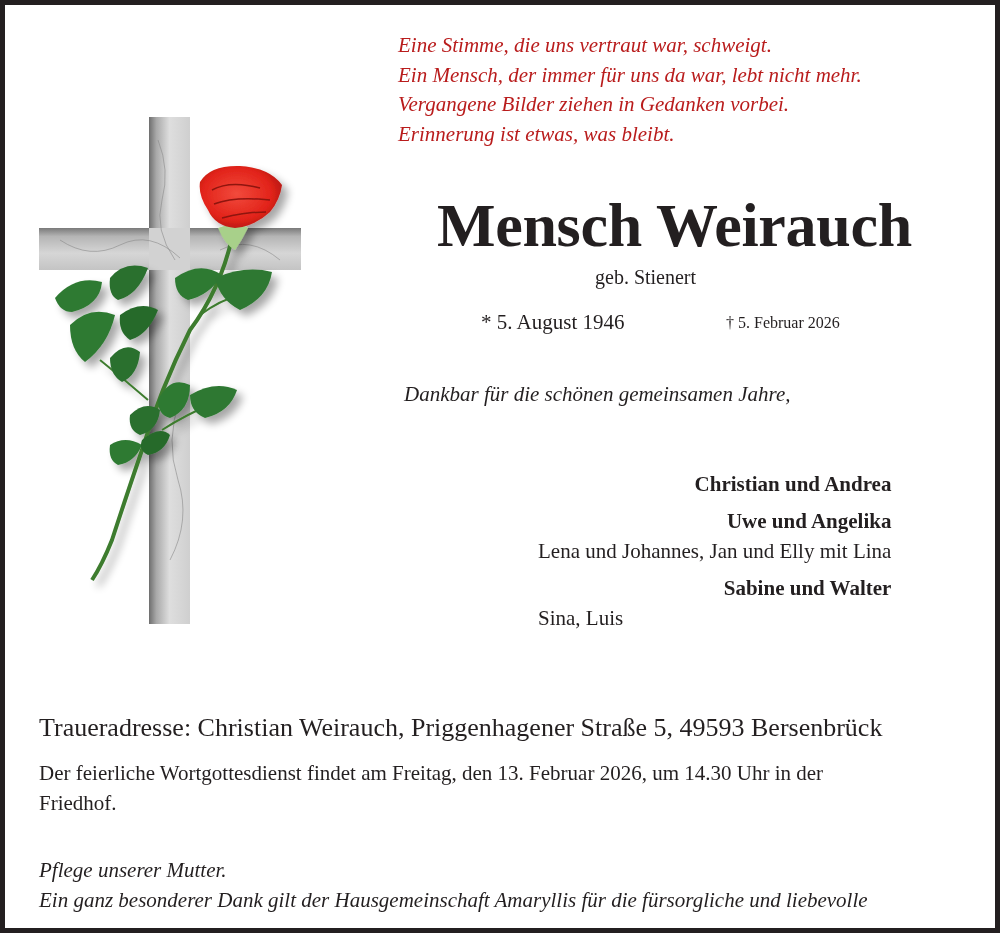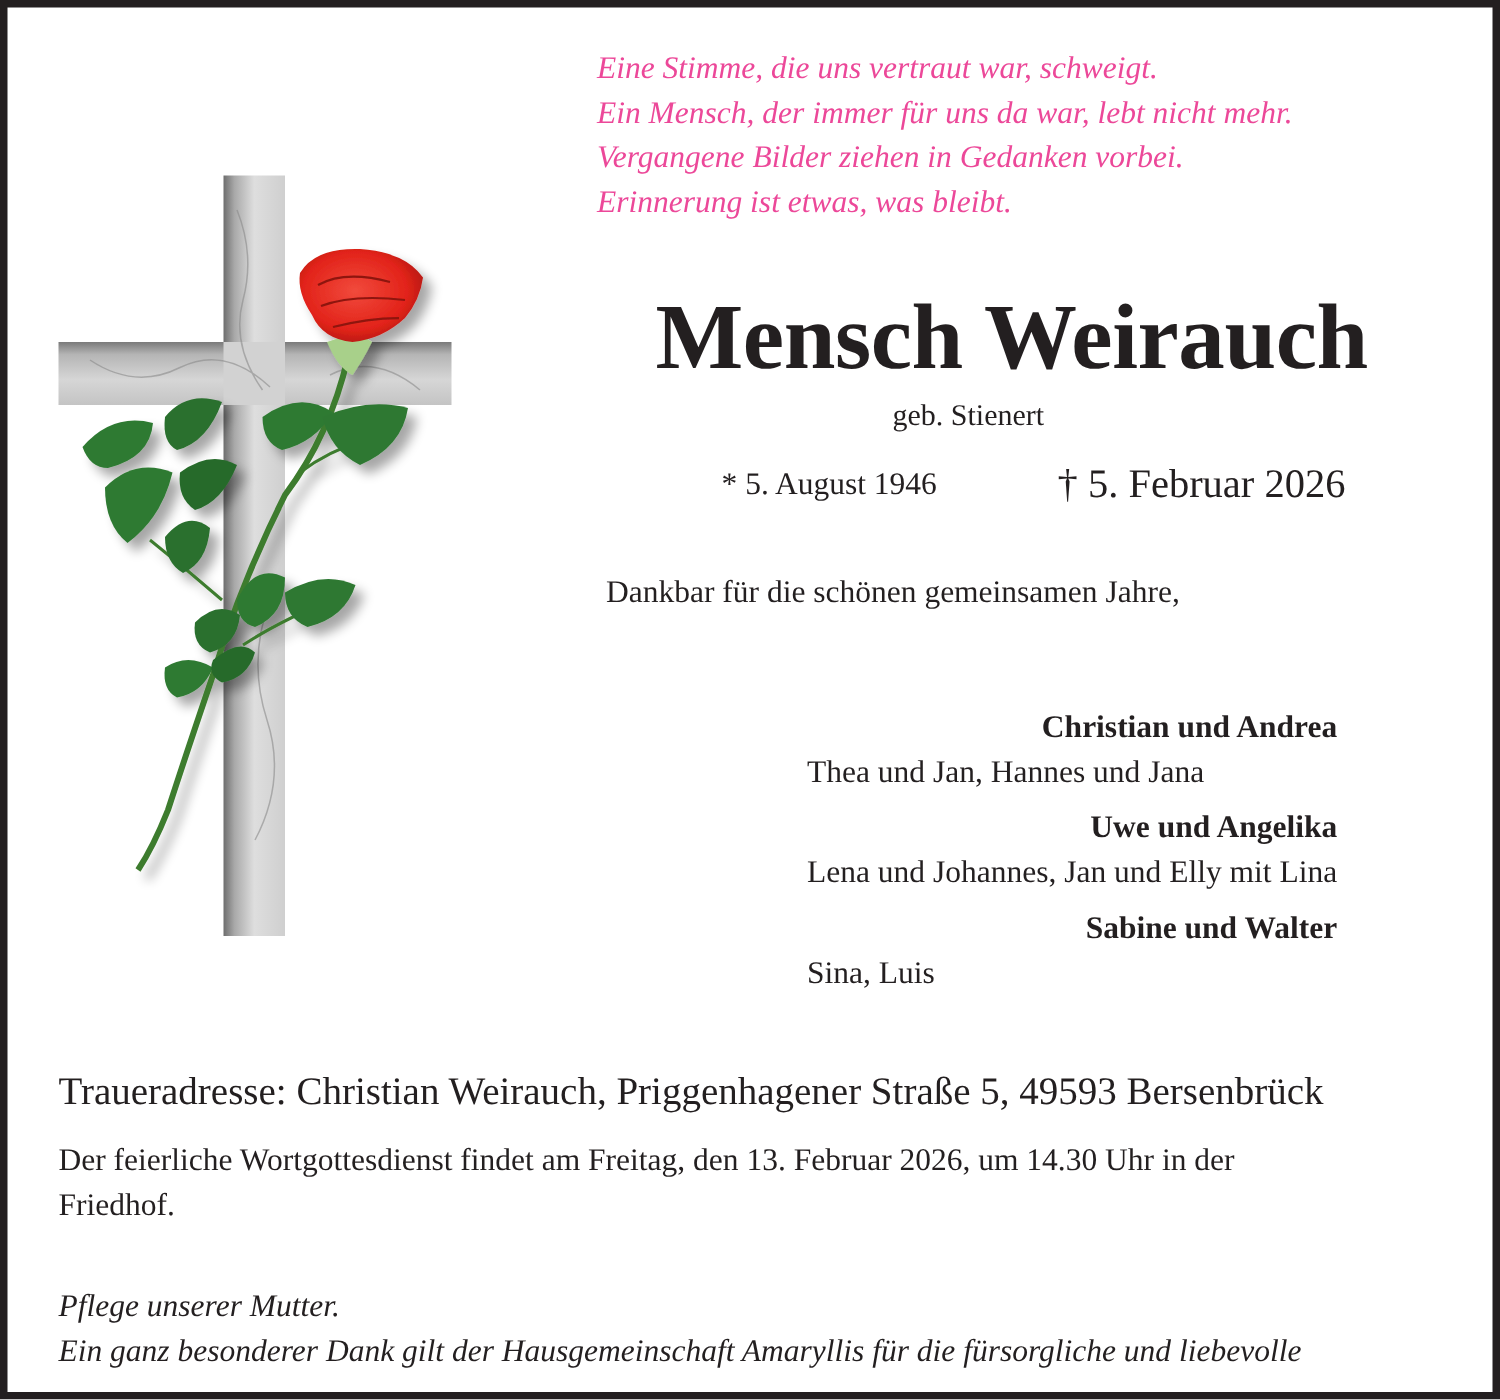--- a/index.html
+++ b/index.html
@@ -6,32 +6,32 @@
     html, body { width: 1000px; height: 933px; background: #ffffff; overflow: hidden; }
     body { position: relative; font-family: "DejaVu Serif", "Liberation Serif", serif; color: #231f20; }
     .frame {
       position: absolute; left: 0; top: 0; width: 1000px; height: 933px;
       border: 5px solid #231f20; background: #fff;
     }
     .abs { position: absolute; white-space: nowrap; }
     .serif { font-family: "Liberation Serif", "DejaVu Serif", serif; }
 
     
-    .poem { left: 398px; top: 31px; font-style: italic; font-size: 21px; line-height: 29.5px; color: #ec4899; }
+    .poem { left: 398px; top: 31px; font-style: italic; font-size: 21px; line-height: 29.5px; color: #b91c1c; }
     .poem div { white-space: nowrap; }
 
     
     .name { left: 0; width: 1000px; padding-left: 437px; top: 186px; font-size: 62px; font-weight: bold; line-height: 78px; letter-spacing: -0.3px; }
     .name span { display: inline-block; }
     .birthname { left: 595px; top: 264px; font-size: 20px; line-height: 26px; }
     .born { left: 481px; top: 309px; font-size: 21px; line-height: 27px; }
-    .died { left: 705px; top: 309px; font-size: 27px; line-height: 27px; text-align: center; }
+    .died { left: 726px; top: 309px; font-size: 16px; line-height: 27px; text-align: center; }
 
     
-    .thanks { left: 404px; top: 380px; font-size: 21px; line-height: 29px; }
+    .thanks { left: 404px; top: 380px; font-size: 21px; line-height: 29px; font-style: italic; }
     .thanks div { white-space: nowrap; }
 
     
     .family { left: 538px; top: 469px; }
     .fam-group { margin-bottom: 7px; }
     .fam-head { font-weight: bold; font-size: 21px; line-height: 30px; white-space: nowrap; text-align: right; }
     .fam-sub { font-size: 21px; line-height: 30px; white-space: nowrap; }
 
     
     .address { left: 39px; top: 713px; font-size: 26px; line-height: 30px; }
@@ -128,21 +128,20 @@
 <div class="abs born serif">* 5. August 1946</div>
 <div class="abs died serif">† 5. Februar 2026</div>
 
 <div class="abs thanks serif">
   <div>Dankbar für die schönen gemeinsamen Jahre,</div>
 </div>
 
 <div class="abs family serif">
   <div class="fam-group">
     <div class="fam-head">Christian und Andrea</div>
-    <div class="fam-sub">Thea und Jan, Hannes und Jana</div>
   </div>
   <div class="fam-group">
     <div class="fam-head">Uwe und Angelika</div>
     <div class="fam-sub">Lena und Johannes, Jan und Elly mit Lina</div>
   </div>
   <div class="fam-group">
     <div class="fam-head">Sabine und Walter</div>
     <div class="fam-sub">Sina, Luis</div>
   </div>
 </div>

